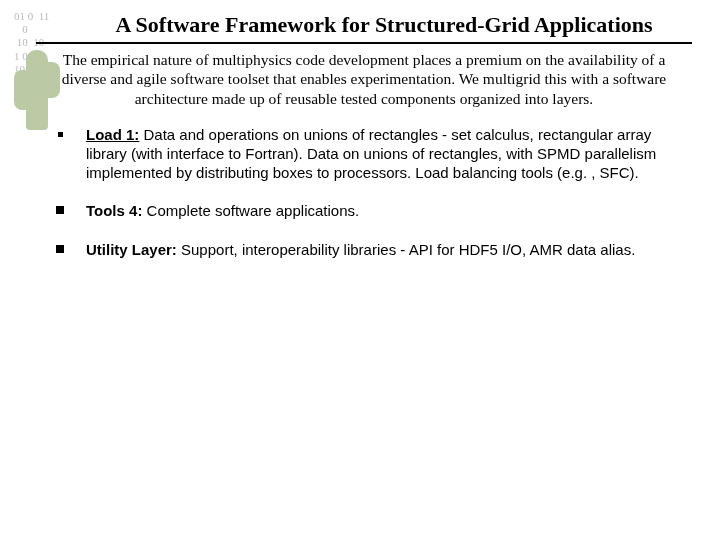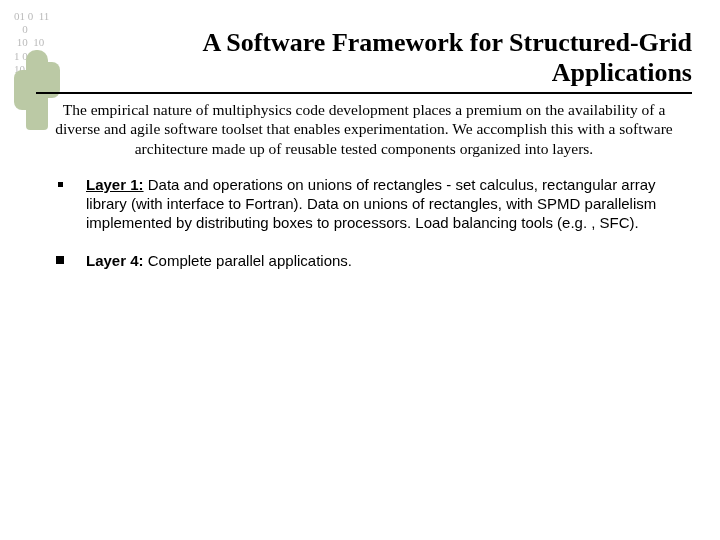--- a/index.html
+++ b/index.html
@@ -53,24 +53,24 @@
     top: 0;
     left: 6px;
     white-space: pre;
   }
   .content {
     position: relative;
     z-index: 1;
     padding: 12px 28px 0 36px;
   }
   .title {
-    font-size: 26px;
+    font-size: 22px;
     font-weight: bold;
-    text-align: right;
-    margin: 16px 0 4px 0;
+    text-align: center;
+    margin: 0 0 4px 0;
     padding-left: 40px;
   }
   .rule {
     border: none;
     border-top: 2px solid #000;
     margin: 0 0 6px 0;
   }
   .intro {
     font-size: 15.5px;
     text-align: center;
@@ -119,25 +119,29 @@
 1 0 1 0
 10 01 0
 10 10
  01</div>
   <div class="cactus"></div>
 </div>
 
 <div class="content">
   <h1 class="title">A Software Framework for Structured-Grid Applications</h1>
   <hr class="rule">
-  <p class="intro">The empirical nature of multiphysics code development places a premium on the availability of a diverse and agile software toolset that enables experimentation. We accomplish this with a software architecture made up of reusable tested components organized into layers.</p>
+  <p class="intro">The empirical nature of multiphysics code development places a premium on the availability of a diverse and agile software toolset that enables experimentation. We multigrid this with a software architecture made up of reusable tested components organized into layers.</p>
 
   <ul class="layers">
     <li>
       <span class="bullet"></span>
-      <span class="layer-label"><u>Layer 1:</u></span><span> Data and operations on unions of rectangles - set calculus, rectangular array library (with interface to Fortran). Data on unions of rectangles, with SPMD parallelism implemented by distributing boxes to processors. Load balancing tools (e.g. , SFC).</span>
+      <span class="layer-label"><u>Load 1:</u></span><span> Data and operations on unions of rectangles - set calculus, rectangular array library (with interface to Fortran). Data on unions of rectangles, with SPMD parallelism implemented by distributing boxes to processors. Load balancing tools (e.g. , SFC).</span>
     </li>
     <li>
       <span class="bullet"></span>
-      <span class="layer-label">Layer 4:</span><span> Complete parallel applications.</span>
+      <span class="layer-label">Tools 4:</span><span> Complete software applications.</span>
+    </li>
+    <li>
+      <span class="bullet"></span>
+      <span class="layer-label">Utility Layer:</span><span> Support, interoperability libraries - API for HDF5 I/O, AMR data alias.</span>
     </li>
   </ul>
 </div>
 
 </body></html>

